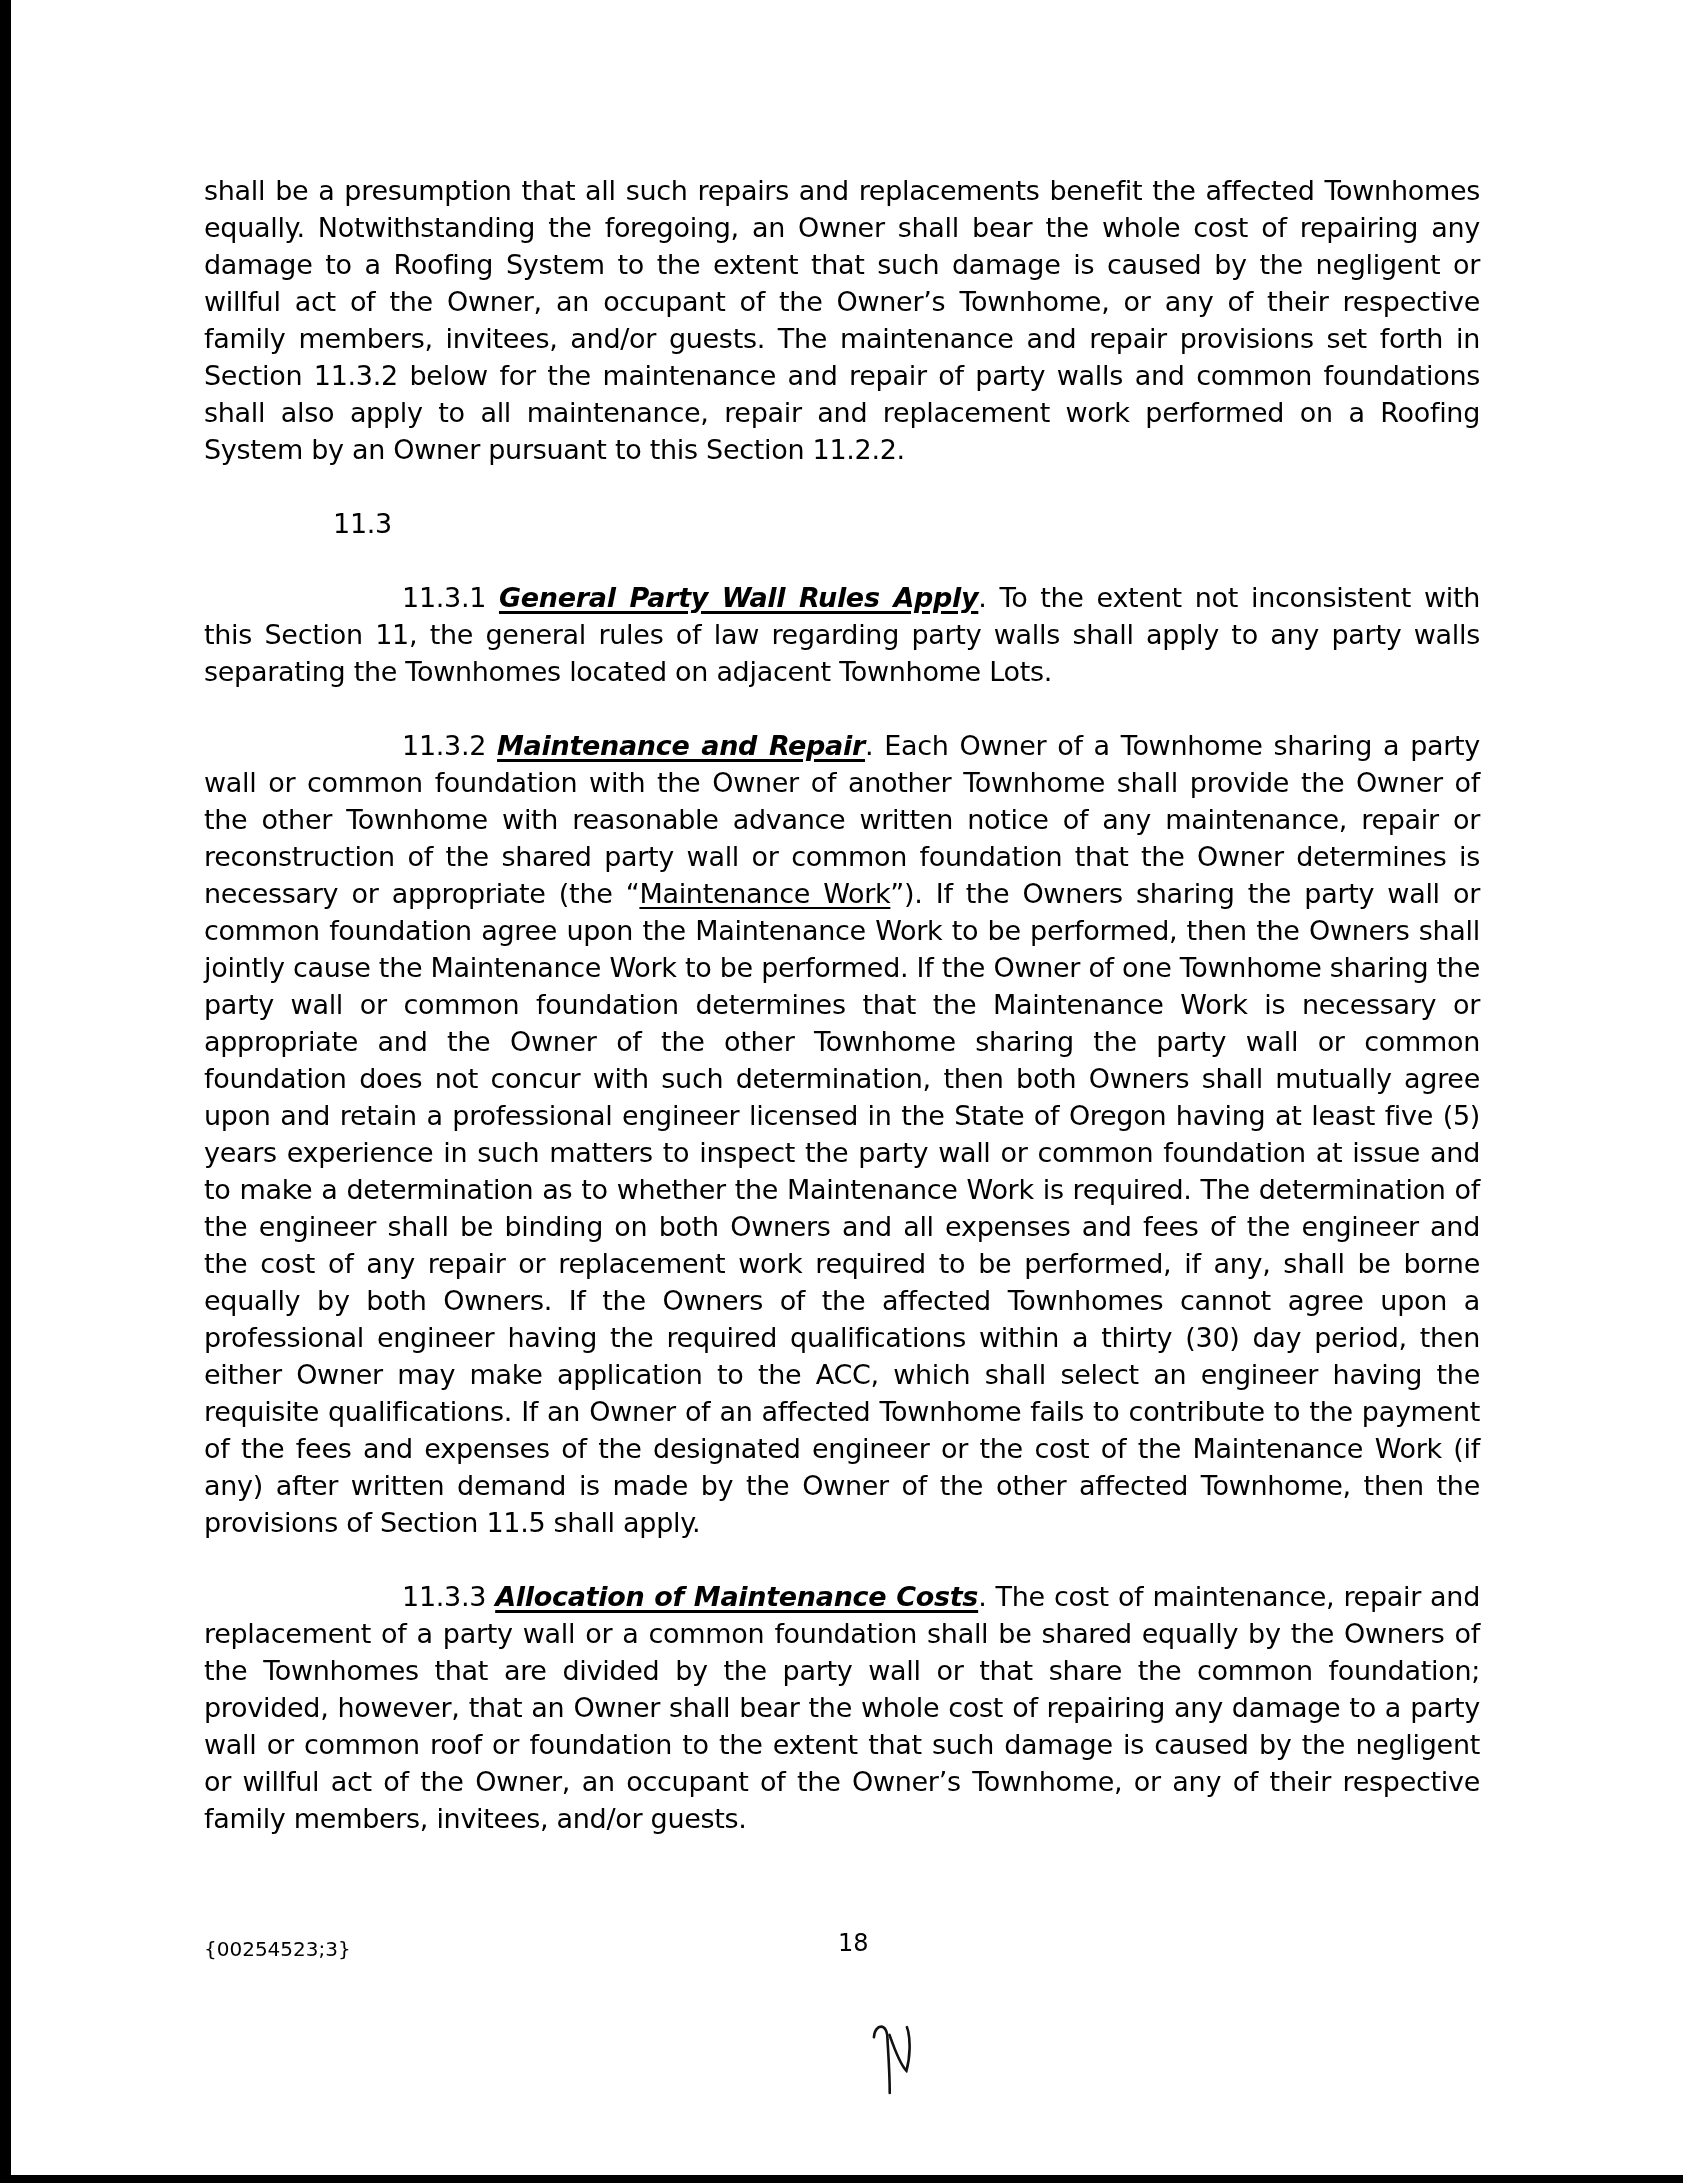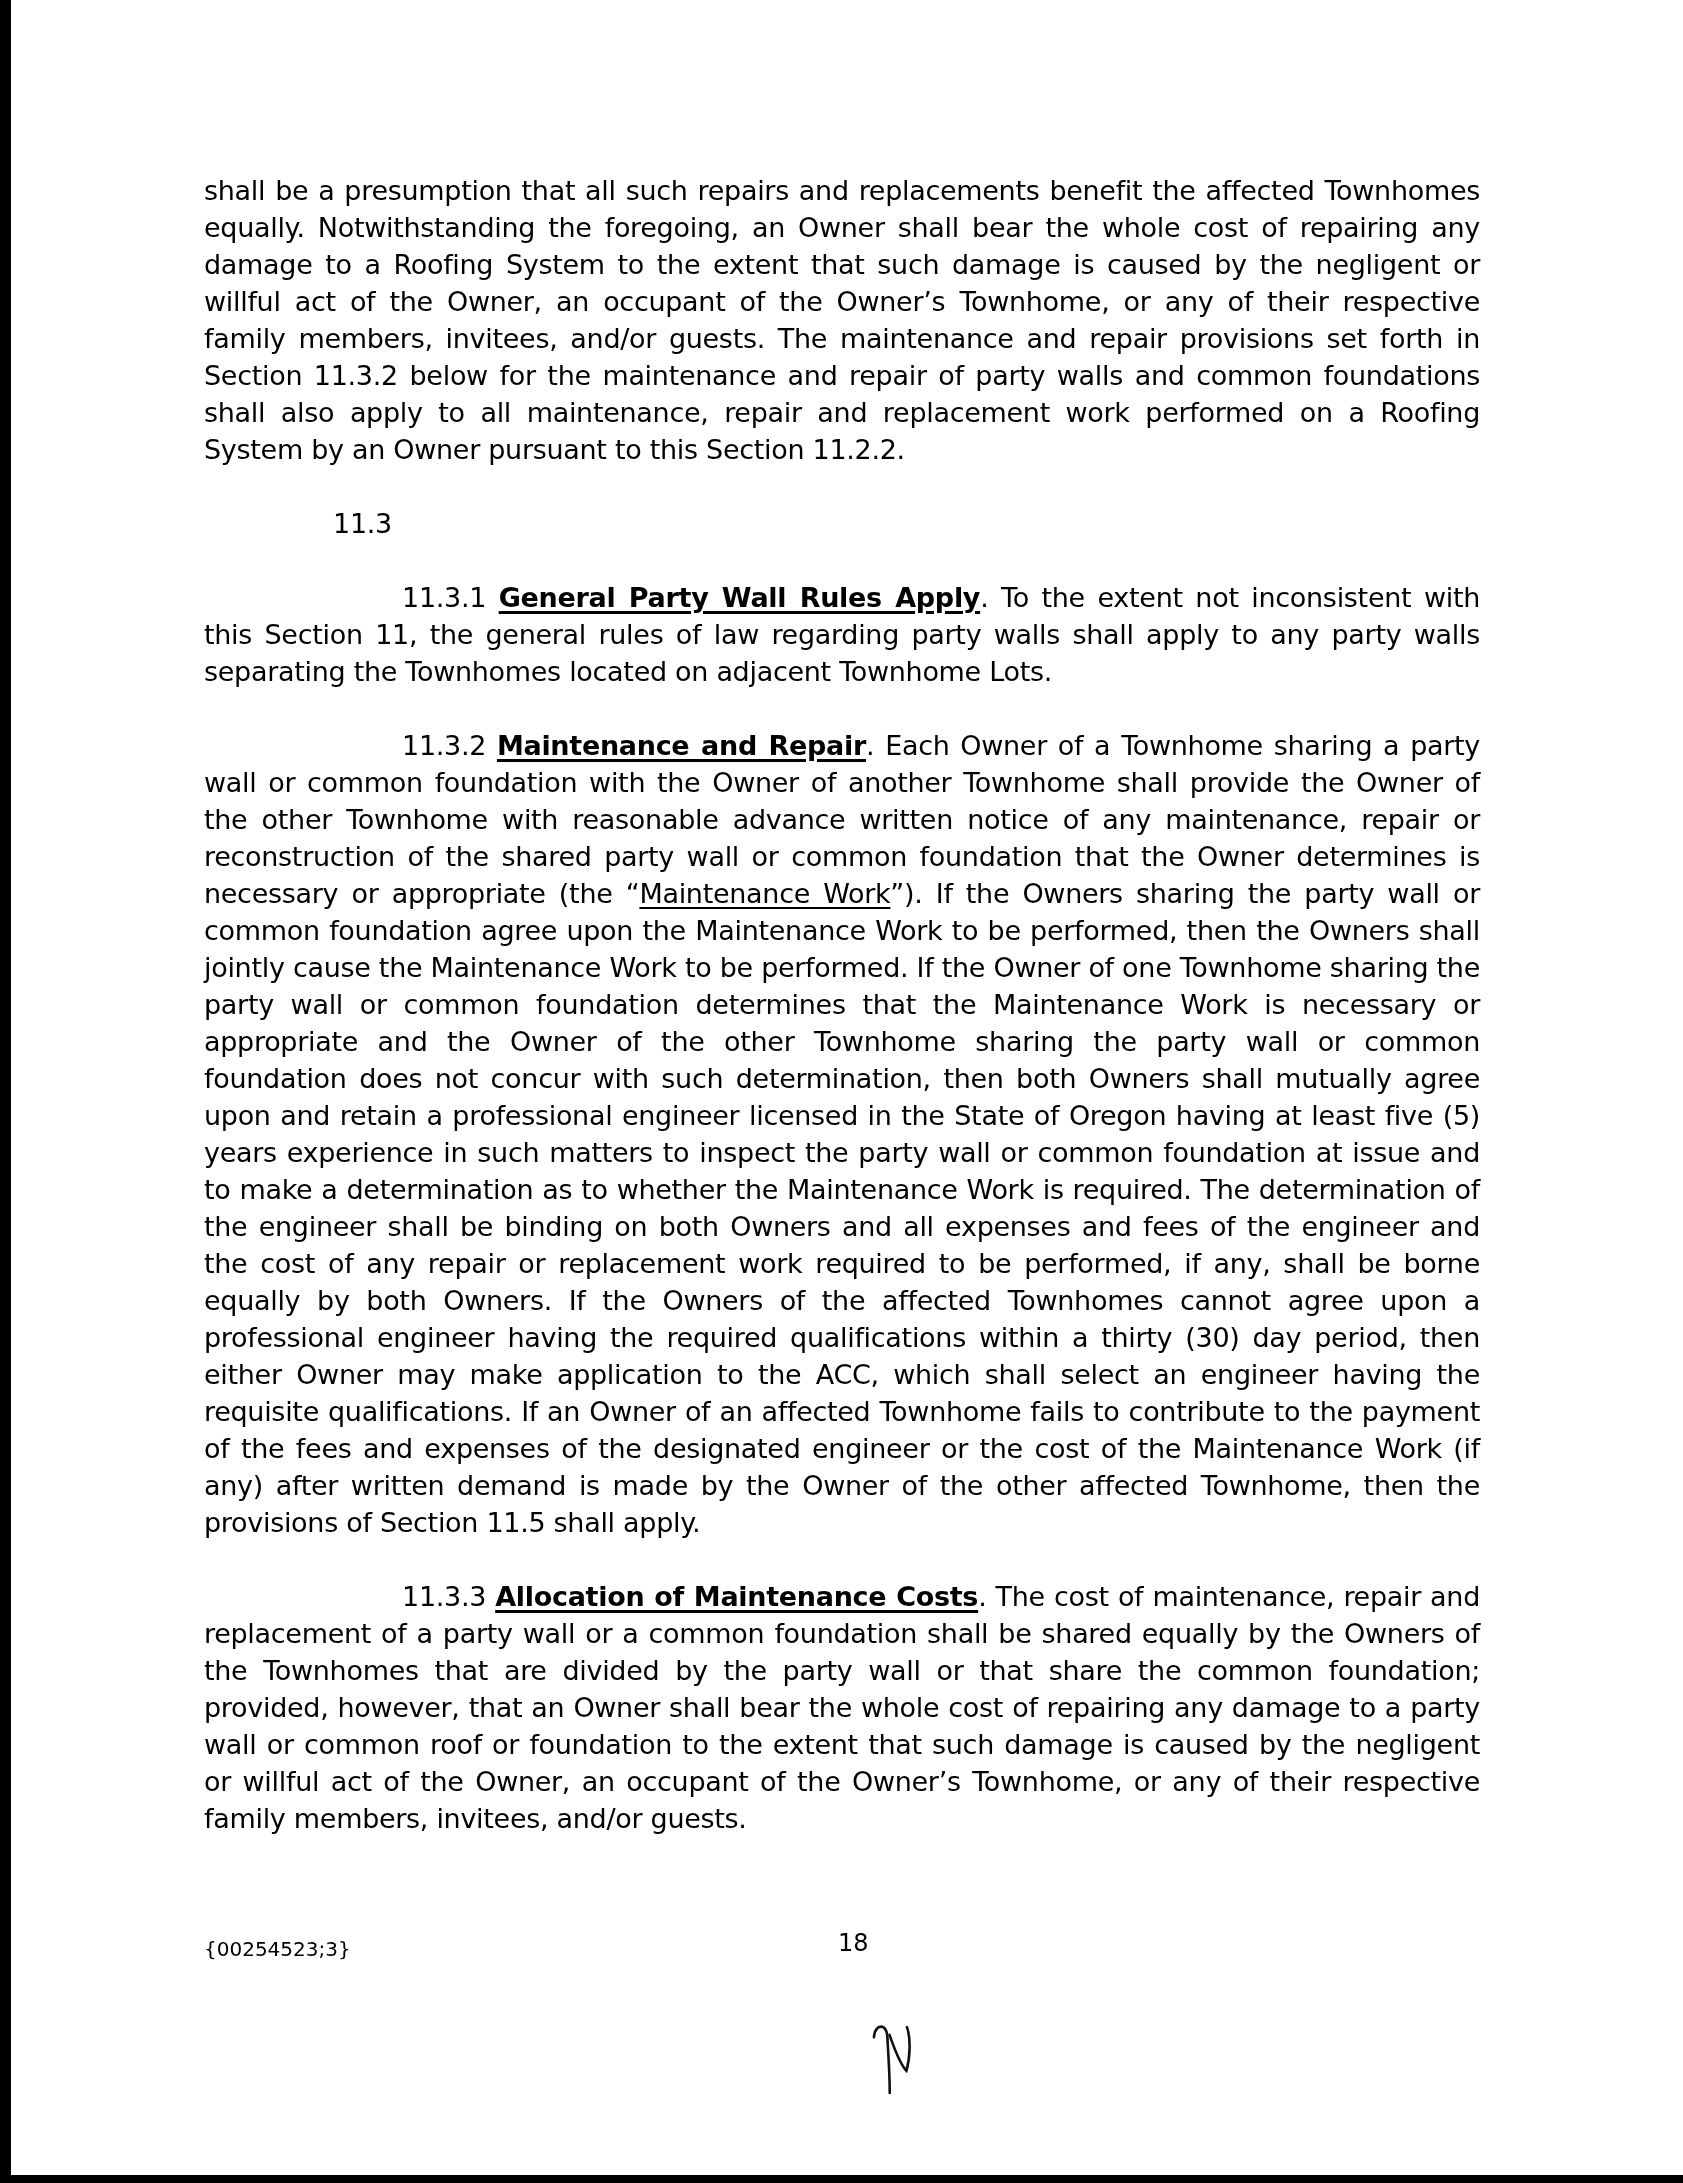--- a/index.html
+++ b/index.html
@@ -14,21 +14,21 @@
     position: absolute; left: 204px; top: 172px; width: 1276px;
     font-size: 27px; line-height: 37px; letter-spacing: -0.3px;
   }
   .para { text-align: justify; margin: 0; }
   .para.first { margin-bottom: 16px; }
   .heading-row { position: relative; height: 37px; margin-top: 37px; }
   .heading-num { position: absolute; left: 89px; top: 0; margin-left: 40px; }
   .heading-title { position: absolute; left: 198px; top: 0; font-weight: bold; text-decoration: underline; text-decoration-thickness: 2.6px; text-underline-offset: 4px; }
   .sub { margin-top: 37px; text-align: justify; text-indent: 198px; }
   .sub .num { }
-  .sub .title { font-weight: bold; text-decoration: underline; text-decoration-thickness: 2.6px; text-underline-offset: 4px; }
+  .sub .title { font-weight: bold; text-decoration: underline; text-decoration-thickness: 2.6px; text-underline-offset: 4px; font-style: italic; }
   .defined { text-decoration: underline; text-decoration-thickness: 2px; text-underline-offset: 4px; }
   .footer-id { position: absolute; left: 204px; top: 1937px; font-size: 20px; }
   .footer-page { position: absolute; left: 838px; top: 1929px; font-size: 24px; }
   .handmark { position: absolute; left: 871px; top: 2014px; font-family: "DejaVu Serif", serif; font-style: italic; font-size: 42px; transform: rotate(-8deg); color: #111; }
 </style>
 </head>
 <body>
 
 <div class="border-left"></div>
 <div class="border-bottom"></div>

